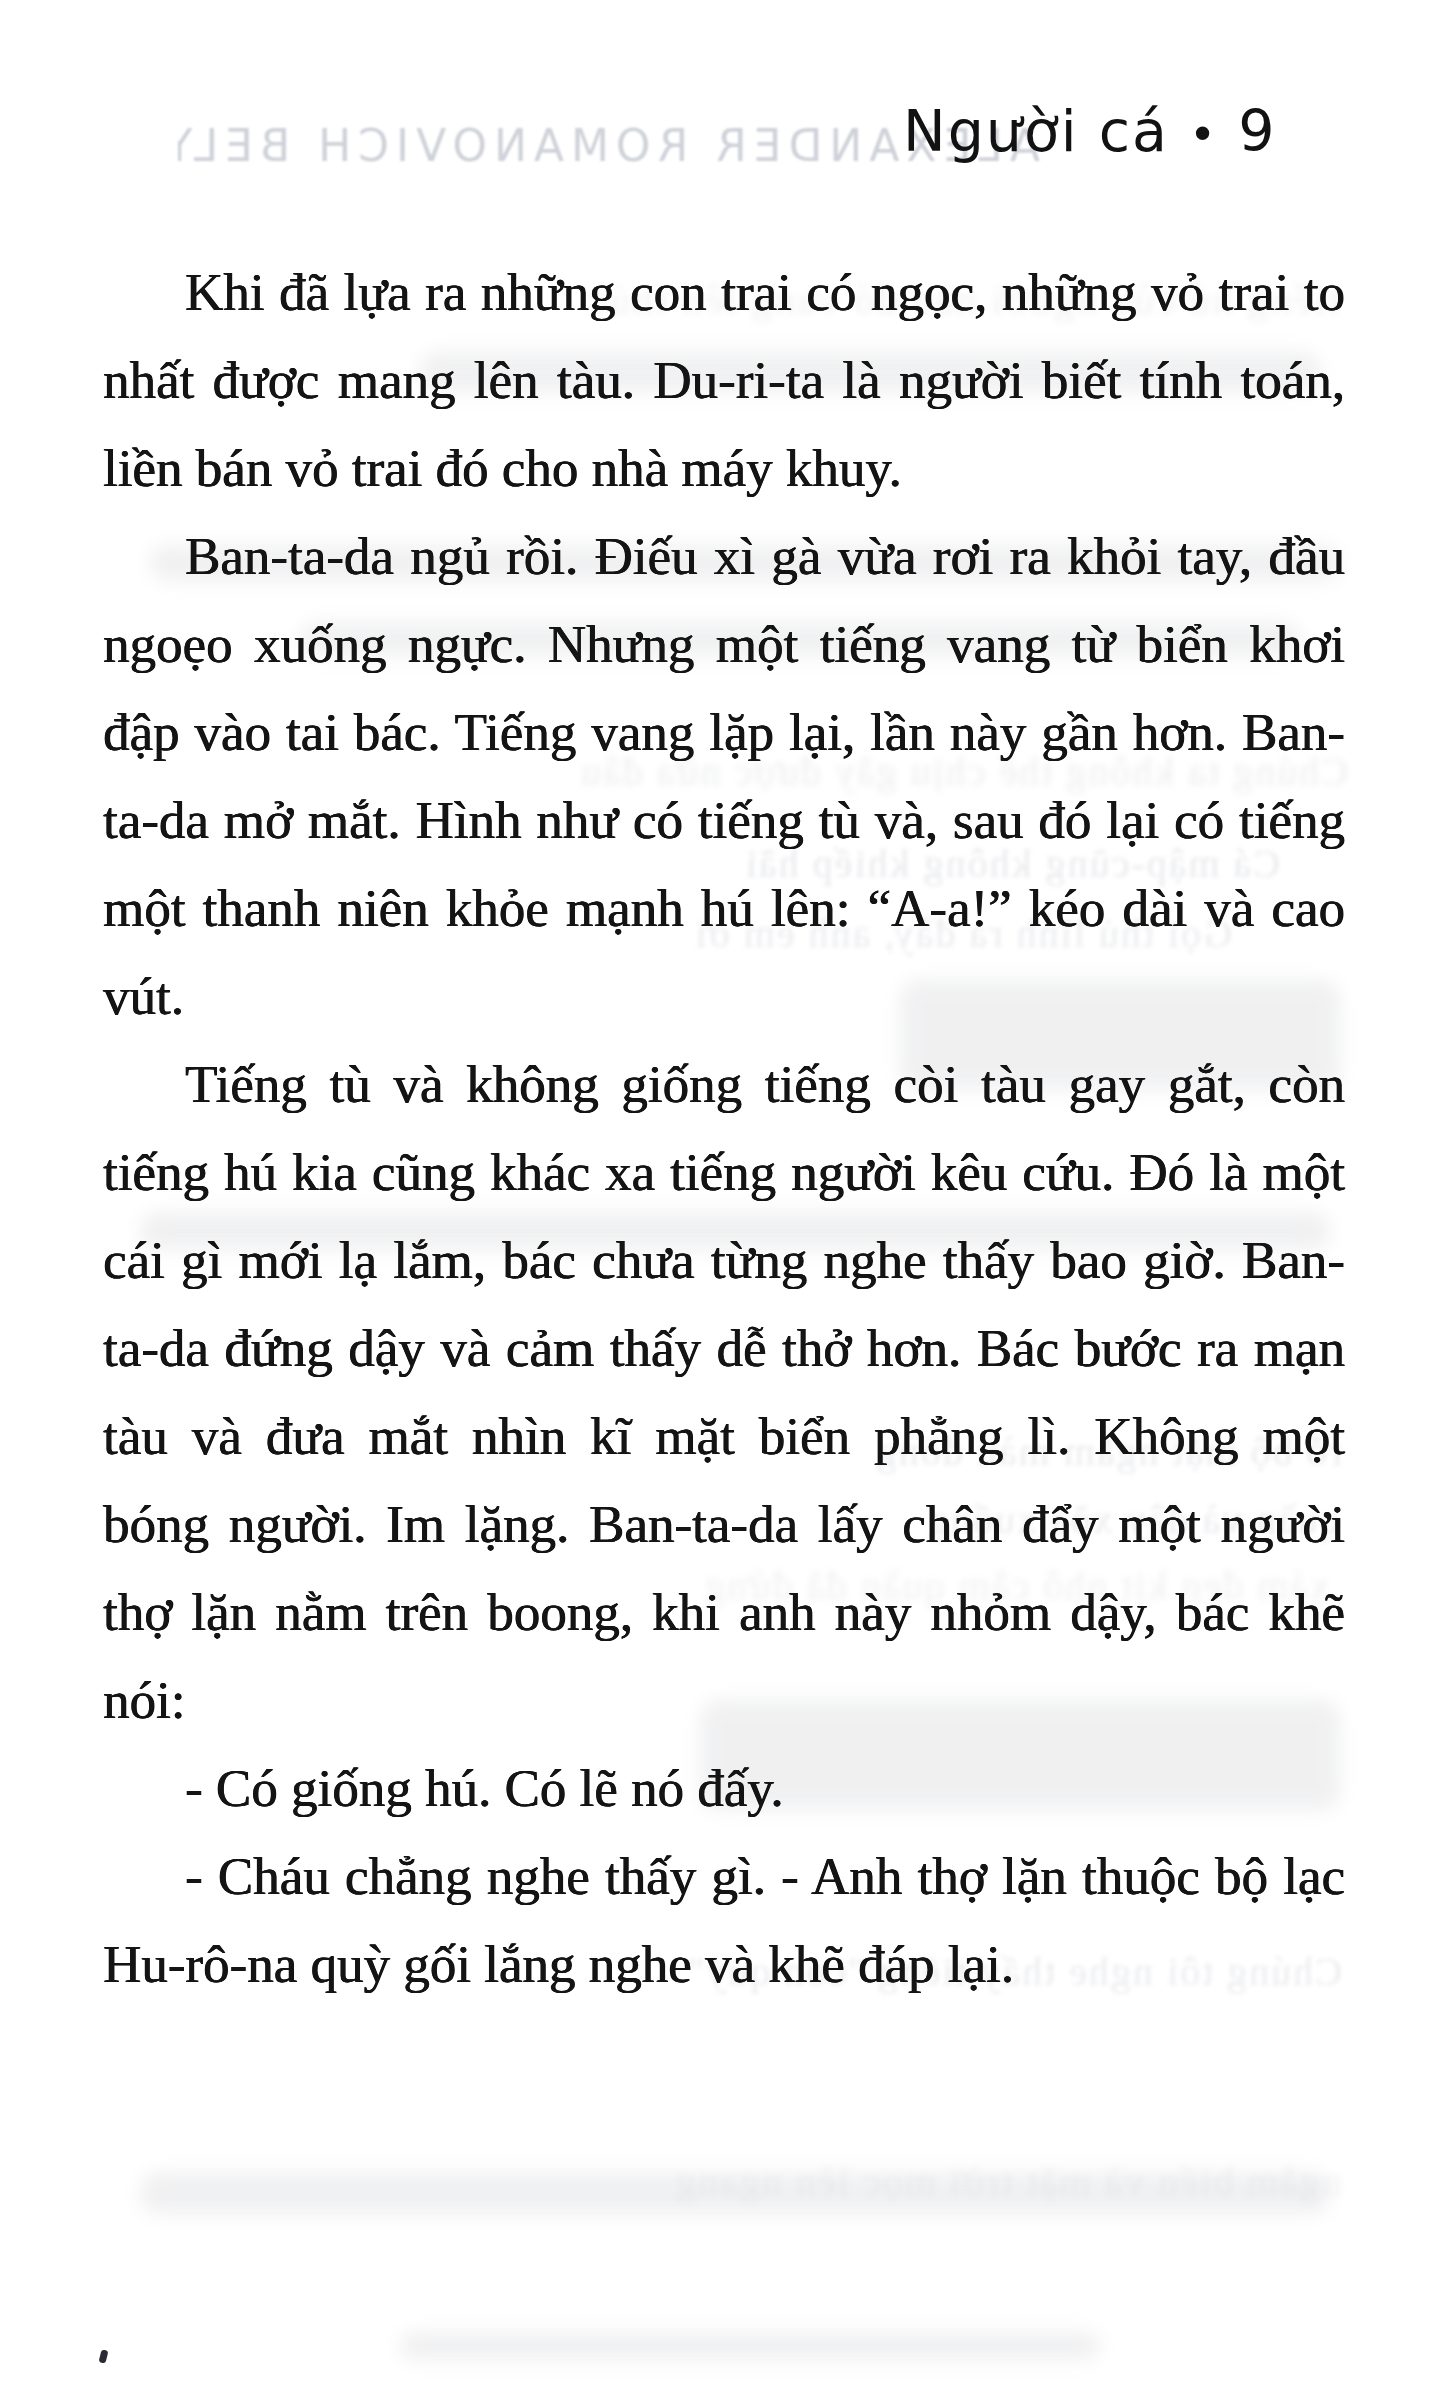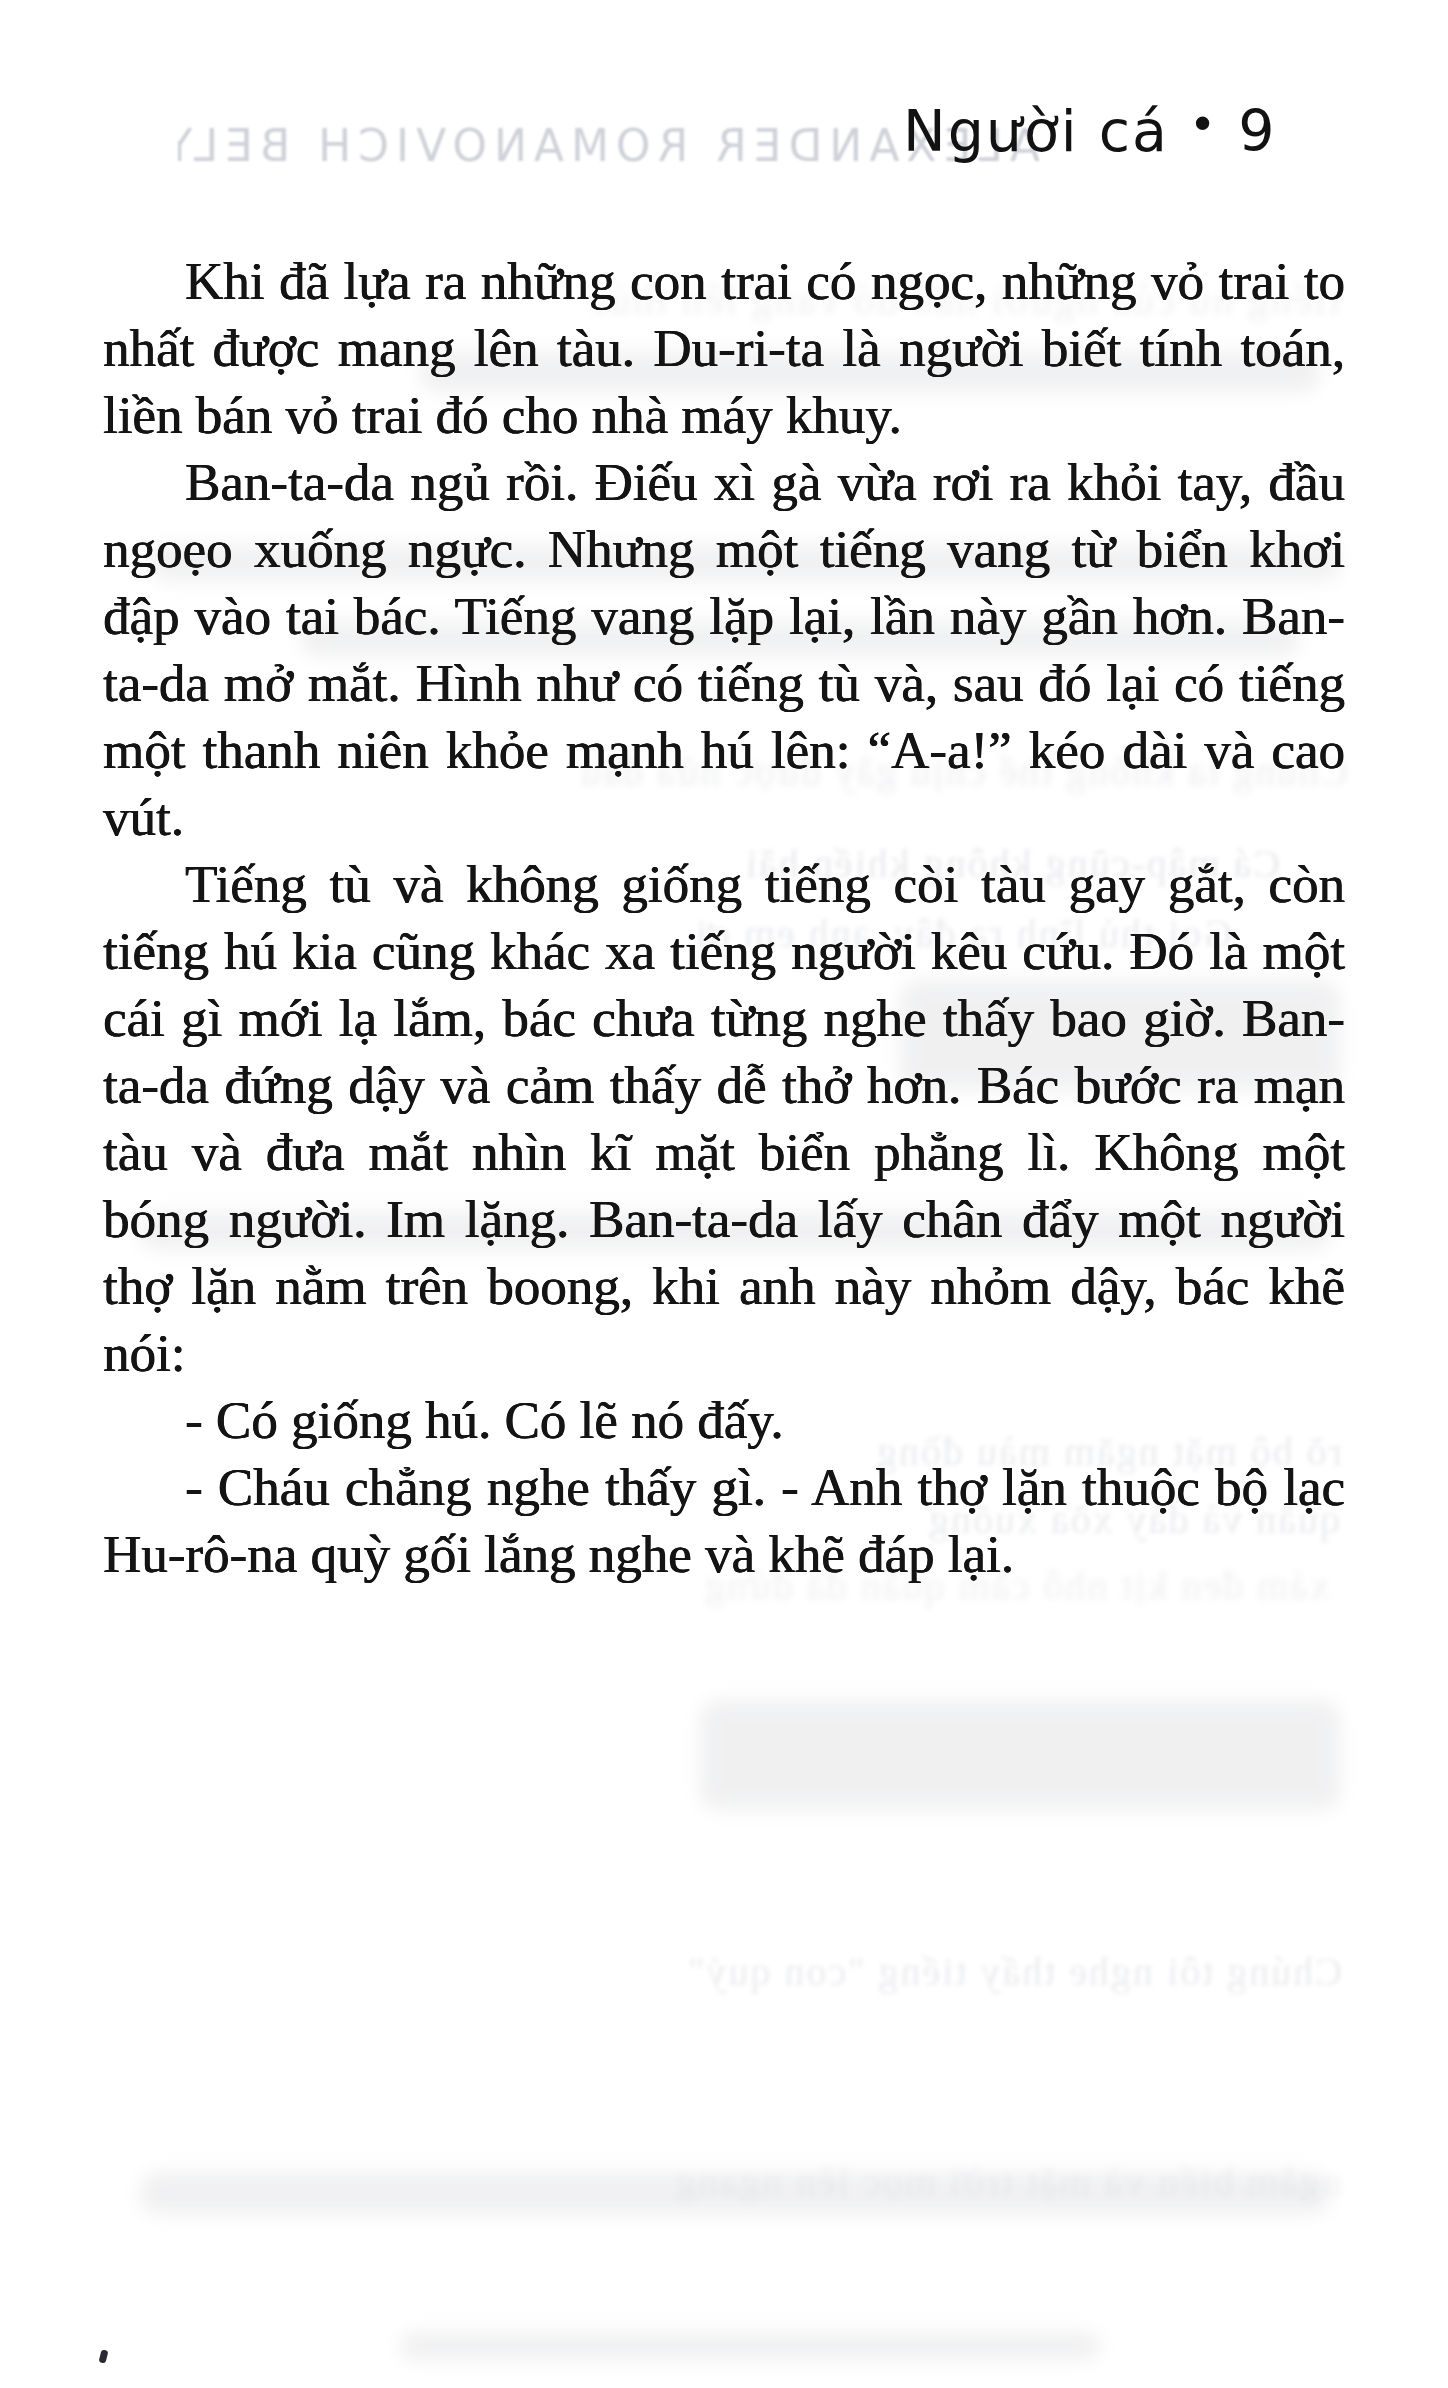--- a/index.html
+++ b/index.html
@@ -7,30 +7,30 @@
     position:relative;
     width:1448px;height:2388px;
     margin:0 auto;
     background:#ffffff;
     overflow:hidden;
     font-family:"Liberation Serif","DejaVu Serif",serif;
   }
   
   .running-header{
     position:absolute;top:98px;left:903px;
-    display:flex;gap:20px;
+    display:flex;align-items:center;gap:20px;
     font-family:"DejaVu Sans","Liberation Sans",sans-serif;
     font-size:57px;color:#121212;letter-spacing:2px;
     white-space:nowrap;
   }
   .running-header .bullet{font-size:46px;line-height:1;position:relative;top:4px;}
   
   .text-block{
     position:absolute;left:103px;top:248px;width:1242px;
-    font-size:53px;line-height:67px;color:#141414;
+    font-size:53px;line-height:88px;color:#141414;
     text-align:justify;
     text-shadow:0.45px 0 currentColor,-0.35px 0 currentColor;
   }
   .text-block p{margin:0;text-indent:82px;}
   .text-block .it{}
   
   .ghost{
     position:absolute;
     transform:scaleX(-1);
     white-space:nowrap;overflow:hidden;

